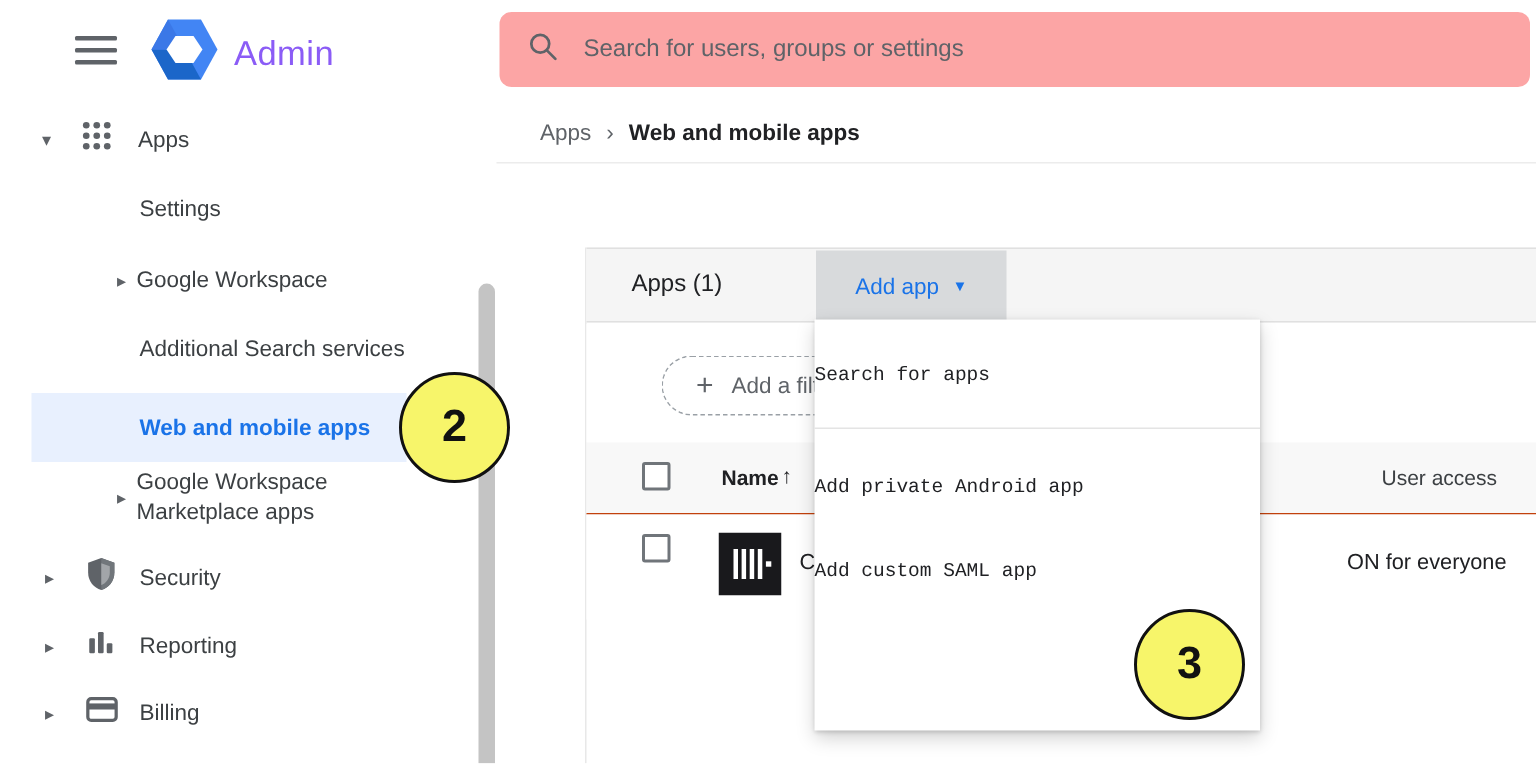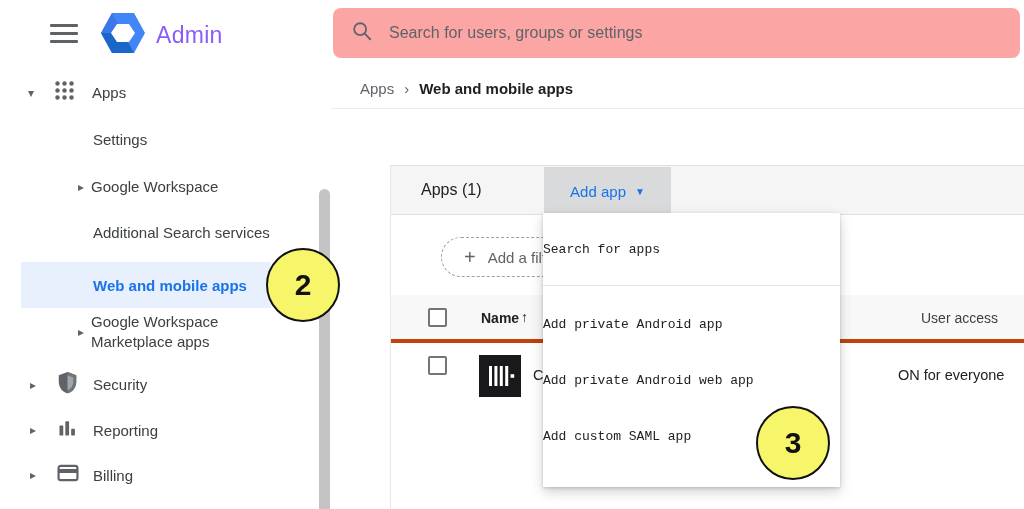--- a/index.html
+++ b/index.html
@@ -40,21 +40,21 @@
   .toolbar { position:absolute; left:0; top:0; width:634px; height:50px; background:#f5f5f5; border-top:1px solid #e0e0e0; border-bottom:1px solid #e0e0e0; display:flex; align-items:center; }
   .toolbar-title { font-size:16px; color:#202124; margin-left:30px; }
   .addapp-btn { position:absolute; left:153px; top:1px; height:48px; width:127px; background:#d8dadc; color:#1a73e8; font-size:15px; display:flex; align-items:center; justify-content:center; gap:9px; cursor:pointer; }
   .settings-btn { position:absolute; left:310px; top:1px; height:48px; width:110px; color:#1a73e8; font-size:15px; display:flex; align-items:center; justify-content:center; gap:24px; cursor:pointer;margin-top:32px; }
   .blue-caret { font-size:10px; color:#1a73e8; }
 
   .filter-row { position:absolute; left:0; top:51px; width:634px; height:79px; background:#fff; }
   .filter-chip { position:absolute; left:50px; top:21px; height:40px; padding:0 22px; border:1px dashed #9aa0a6; border-radius:20px; display:flex; align-items:center; gap:12px; color:#5f6368; font-size:15px; cursor:pointer; background:#fff; white-space:nowrap; }
   .plus-glyph { font-size:20px; color:#5f6368; }
 
-  .table-head { position:absolute; left:0; top:130px; width:634px; height:48px; background:#f8f8f8; border-bottom:4px solid #c2410c; }
+  .table-head { position:absolute; left:0; top:130px; width:634px; height:48px; background:#f8f8f8; border-bottom:1px solid #c2410c; }
   .table-row { position:absolute; left:0; top:178px; width:634px; height:70px; background:#fff; }
   .checkbox { position:absolute; width:19px; height:19px; background:#fff; border:2px solid #70757a; border-radius:2px; cursor:pointer; }
   .th-name { position:absolute; left:90px; top:15px; font-size:14px; font-weight:bold; color:#202124; }
   .sort-arrow { position:absolute; left:130px; top:14px; font-size:14px; color:#202124; cursor:pointer; }
   .th-access { position:absolute; left:530px; top:15px; font-size:14px; font-weight:500; color:#3c4043; }
   .app-icon { position:absolute; left:88px; top:12px; width:42px; height:42px; cursor:pointer; }
   .app-name { position:absolute; left:142px; top:24px; font-size:14.5px; color:#202124; }
   .cell-access { position:absolute; left:507px; top:24px; font-size:14.5px; color:#202124; }
 
   
@@ -232,21 +232,20 @@
       <span class="app-name">C</span>
       <span class="cell-access">ON for everyone</span>
     </div>
   </div>
 
   <div class="dropdown">
     <div class="menu-item menu-first">Search for apps</div>
     <div class="menu-sep"></div>
     <div class="menu-rest">
       <div class="menu-item">Add private Android app</div>
-      <div class="menu-item">Add private Android web app</div>
       <div class="menu-item">Add custom SAML app</div>
     </div>
   </div>
 
   <div class="step-circle" id="step2">2</div>
   <div class="step-circle" id="step3">3</div>
 
 </div>
 
 </body></html>

